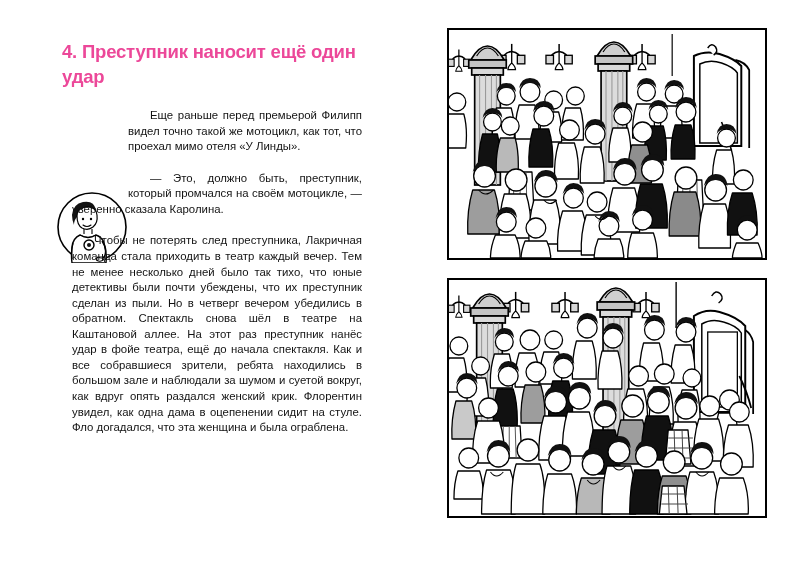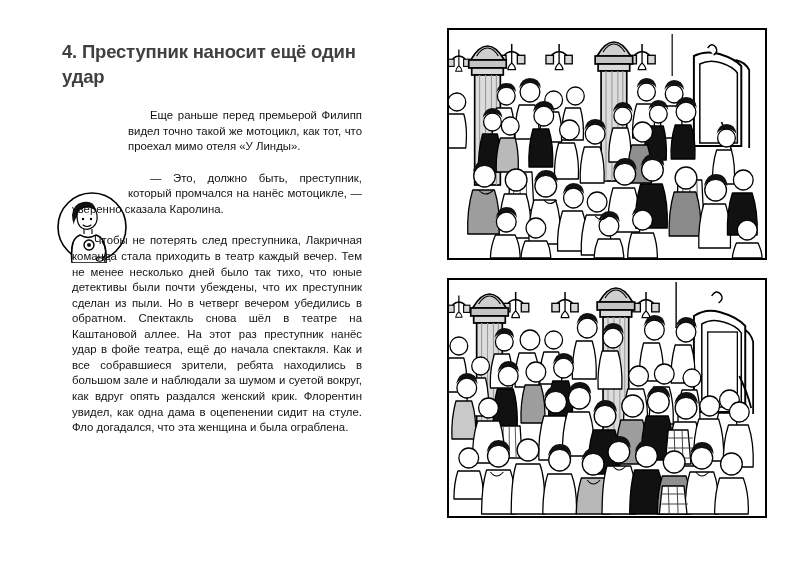--- a/index.html
+++ b/index.html
@@ -25,21 +25,21 @@
 
   #chapter-title {
     position: absolute;
     left: 62px;
     top: 28px;
     width: 300px;
     font-size: 18.5px;
     font-weight: bold;
     line-height: 1.33;
     letter-spacing: -0.2px;
-    color: #404040;
+    color: #ec4899;
   }
 
   #body-text {
     position: absolute;
     left: 56px;
     top: 92px;
     width: 322px;
     font-size: 11.4px;
     line-height: 1.365;
     text-align: justify;
@@ -127,21 +127,21 @@
       <path d="M46 50 q5 7 3 14 q-1 4 -5 4" fill="none" stroke="#000" stroke-width="1.4"></path>
       <path d="M42 66 q4 2 6 0 q1 3 -3 4 q-4 1 -5-2z" fill="#fff" stroke="#000" stroke-width="1.2"></path>
 
       <path d="M17 52 q-2 8 -1 16" fill="none" stroke="#000" stroke-width="1.2"></path>
     </svg>
   </div>
 
   <div id="body-text">
     <div class="float-shape fs1" aria-hidden="true"></div>
     <p>Еще раньше перед премьерой Филипп видел точно такой же мотоцикл, как тот, что проехал мимо отеля «У Линды».</p>
-    <p>— Это, должно быть, преступник, который промчался на нанёс мотоцикле, — уверенно сказала Каролина.</p>
+    <p>— Это, должно быть, преступник, который промчался на своём мотоцикле, — уверенно сказала Каролина.</p>
     <p>Чтобы не потерять след преступника, Лакричная команда стала приходить в театр каждый вечер. Тем не менее несколько дней было так тихо, что юные детективы были почти убеждены, что их преступник сделан из пыли. Но в четверг вечером убедились в обратном. Спектакль снова шёл в театре на Каштановой аллее. На этот раз преступник нанёс удар в фойе театра, ещё до начала спектакля. Как и все собравшиеся зрители, ребята находились в большом зале и наблюдали за шумом и суетой вокруг, как вдруг опять раздался женский крик. Флорентин увидел, как одна дама в оцепенении сидит на стуле. Фло догадался, что эта женщина и была ограблена.</p>
   </div>
 
   <div id="footer">
     
     
 
     
 
     

